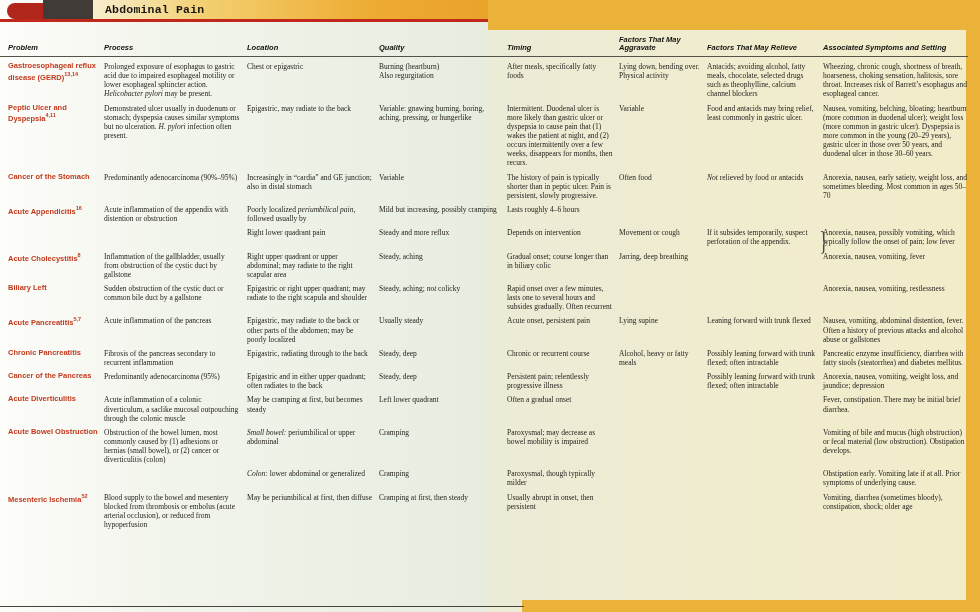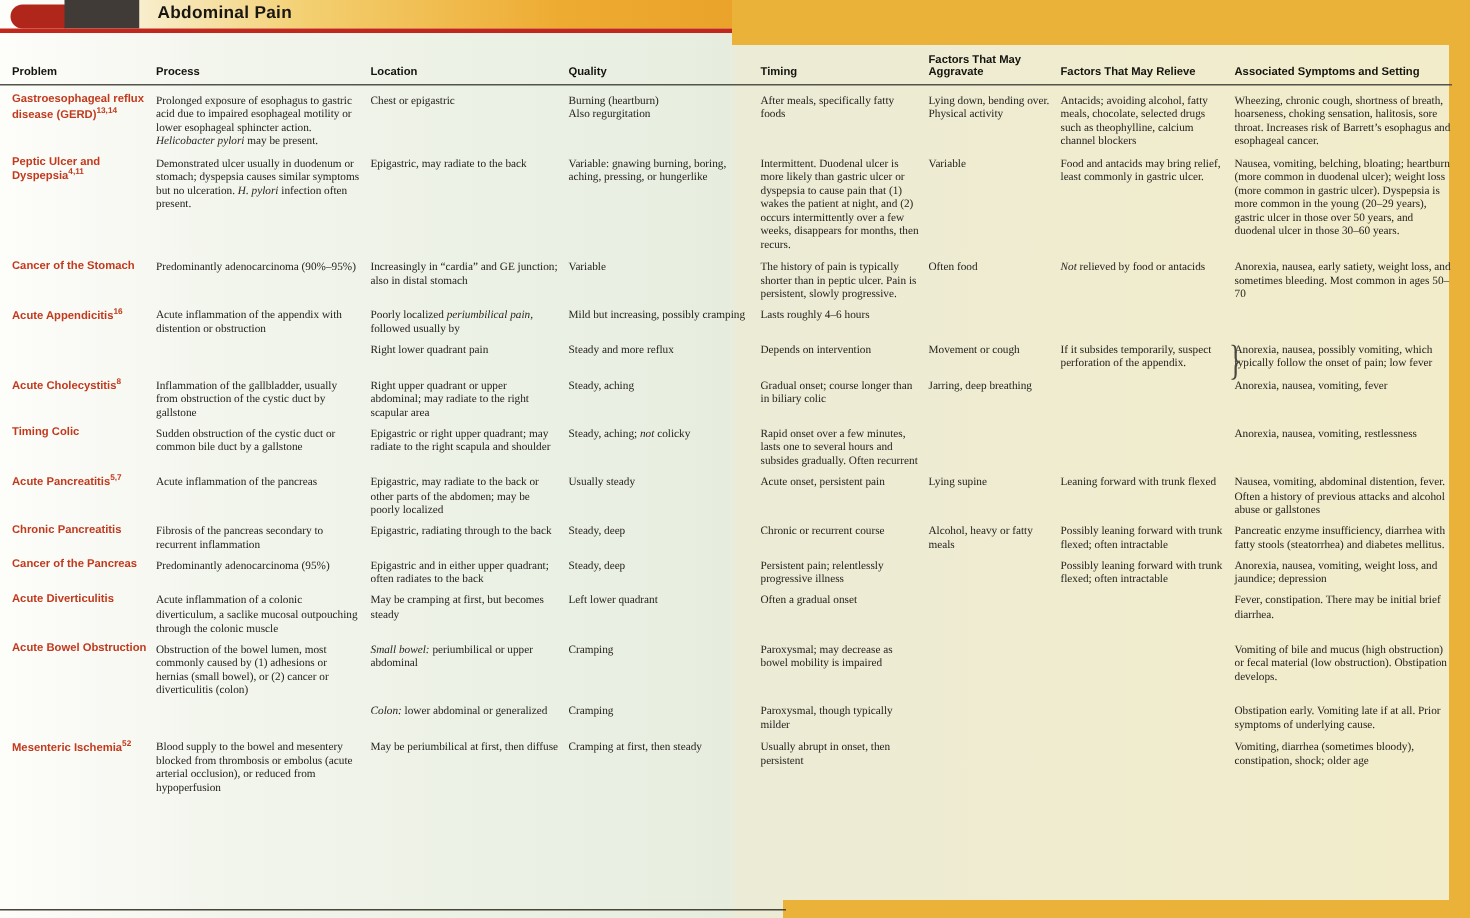--- a/index.html
+++ b/index.html
@@ -22,21 +22,21 @@
   .tab-dark {
     position:absolute; left:43px; top:0; width:50px; height:19px;
     background:var(--banner-dark);
   }
   .banner-grad {
     position:absolute; left:93px; top:0; width:401px; height:19px;
     background:linear-gradient(to right,#f8eecd 0%,#f3cf70 28%,#eeab31 70%,#eaa22a 100%);
   }
   .banner-title {
     position:absolute; left:105px; top:3px;
-    font-family:Liberation Sans, sans-serif; font-weight:bold;
+    font-family:Liberation Mono, monospace; font-weight:bold;
     font-size:11.5px; color:#1a1713; letter-spacing:.2px;
   }
   .red-rule {
     position:absolute; left:0; top:19px; width:494px; height:2.5px;
     background:var(--rule-red);
   }
   
   .gold-top    { position:absolute; left:488px; top:0;    width:492px; height:30px;  background:var(--gold); }
   .gold-right  { position:absolute; left:966px; top:0;    width:14px;  height:612px; background:var(--gold); }
   .gold-bottom { position:absolute; left:522px; top:600px; width:458px; height:12px; background:var(--gold); }
@@ -47,21 +47,21 @@
     display:grid;
     grid-template-columns:90px 137px 126px 122px 106px 82px 110px 145px;
     column-gap:6px; padding-left:8px;
   }
   .hdr-row {
     align-items:end; min-height:22px; padding-bottom:3px;
     border-bottom:1.5px solid #55544a;
   }
   .hcell {
     font-family:"Liberation Sans", sans-serif; font-weight:bold;
-    font-size:7.5px; line-height:1.15; color:#14140f; white-space:pre-line;
+    font-size:7.5px; line-height:1.15; color:#14140f; white-space:pre-line;font-style:italic;
   }
   .row { margin-top:5px; }
   .cell {
     font-size:7.5px; line-height:1.22; color:var(--text); white-space:pre-line;
   }
   .cell i { font-style:italic;margin-top:28px; }
   .c-problem {
     font-family:"Liberation Sans", sans-serif; font-weight:bold;
     font-size:7.5px; line-height:1.18; color:var(--red-title);
   }
@@ -155,21 +155,21 @@
           <div class="cell c-problem">Acute Cholecystitis<sup>8</sup></div>
           <div class="cell c-process">Inflammation of the gallbladder, usually from obstruction of the cystic duct by gallstone</div>
           <div class="cell c-location">Right upper quadrant or upper abdominal; may radiate to the right scapular area</div>
           <div class="cell c-quality">Steady, aching</div>
           <div class="cell c-timing">Gradual onset; course longer than in biliary colic</div>
           <div class="cell c-aggravate">Jarring, deep breathing</div>
           <div class="cell c-relieve"></div>
           <div class="cell c-associated">Anorexia, nausea, vomiting, fever</div>
         </div>
         <div class="row">
-          <div class="cell c-problem">Timing Colic</div>
+          <div class="cell c-problem">Biliary Left</div>
           <div class="cell c-process">Sudden obstruction of the cystic duct or common bile duct by a gallstone</div>
           <div class="cell c-location">Epigastric or right upper quadrant; may radiate to the right scapula and shoulder</div>
           <div class="cell c-quality">Steady, aching; <i>not</i> colicky</div>
           <div class="cell c-timing">Rapid onset over a few minutes, lasts one to several hours and subsides gradually. Often recurrent</div>
           <div class="cell c-aggravate"></div>
           <div class="cell c-relieve"></div>
           <div class="cell c-associated">Anorexia, nausea, vomiting, restlessness</div>
         </div>
         <div class="row">
           <div class="cell c-problem">Acute Pancreatitis<sup>5,7</sup></div>

